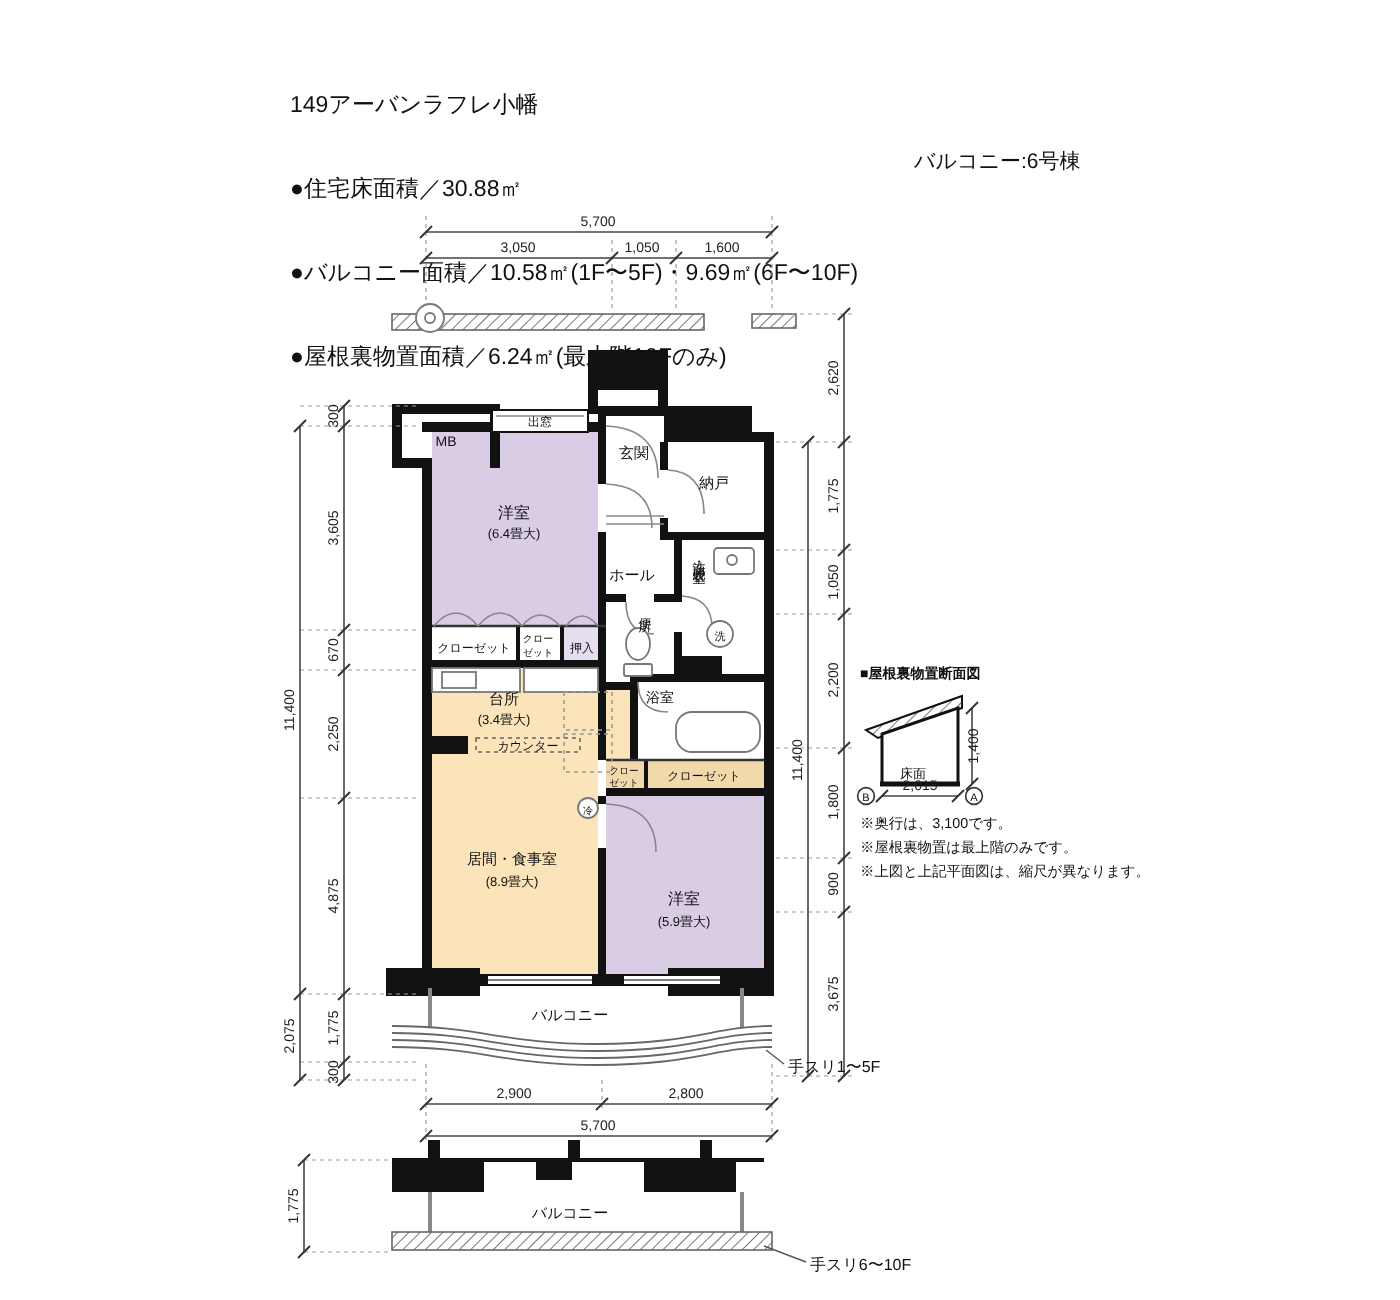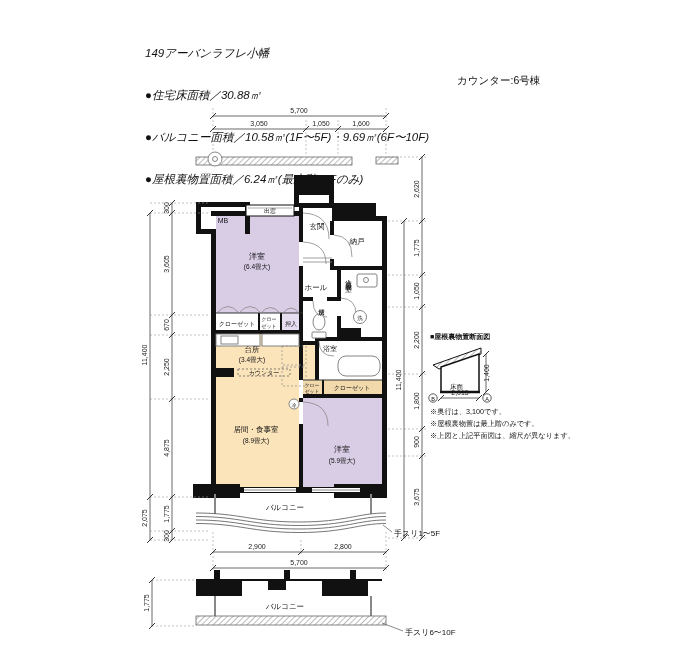--- a/index.html
+++ b/index.html
@@ -1,18 +1,18 @@
 <!DOCTYPE html>
 <html><head>
 <meta charset="utf-8">
 <style>
   html,body{margin:0;padding:0;background:#fff;}
   body{width:700px;height:650px;position:relative;font-family:"Liberation Sans",sans-serif;}
   #stage{position:absolute;left:0;top:0;width:700px;height:650px;}
-  .hdr{position:absolute;left:145px;top:18px;color:#111;font-size:11.5px;line-height:14px;white-space:pre;font-style:italic;}
+  .hdr{position:absolute;left:145px;top:18px;color:#111;font-size:11.5px;line-height:14px;white-space:pre;}
   .hdr div{height:14px;}
   .target{position:absolute;left:457px;top:74px;color:#111;font-size:10.5px;}
   svg{position:absolute;left:0;top:0;}
   svg text{fill:#111;font-family:"Liberation Sans",sans-serif;}
   .dim{font-size:7px;fill:#222;}
   .vtext{writing-mode:vertical-rl;text-orientation:upright;letter-spacing:1px;}
   .wall{fill:#111;}
   .dimline{stroke:#444;stroke-width:0.8;fill:none;}
   .tick{stroke:#333;stroke-width:1;}
   .ext{stroke:#9a9a9a;stroke-width:0.6;stroke-dasharray:2,2;fill:none;}
@@ -24,21 +24,21 @@
 <body>
 
 <div id="stage">
 
   <div class="hdr">
     <div>149アーバンラフレ小幡</div>
     <div>●住宅床面積／30.88㎡</div>
     <div>●バルコニー面積／10.58㎡(1F〜5F)・9.69㎡(6F〜10F)</div>
     <div>●屋根裏物置面積／6.24㎡(最上階10Fのみ)</div>
   </div>
-  <div class="target">カウンター:6号棟</div>
+  <div class="target">バルコニー:6号棟</div>
 
   <svg width="700" height="650" viewBox="0 0 700 650">
     <defs>
       <pattern id="hatch" width="4" height="4" patternUnits="userSpaceOnUse" patternTransform="rotate(45)">
         <line x1="0" y1="0" x2="0" y2="4" stroke="#777" stroke-width="1"></line>
       </pattern>
     </defs>
 
     <g>
       <line class="ext" x1="213" y1="108" x2="213" y2="155"></line>

